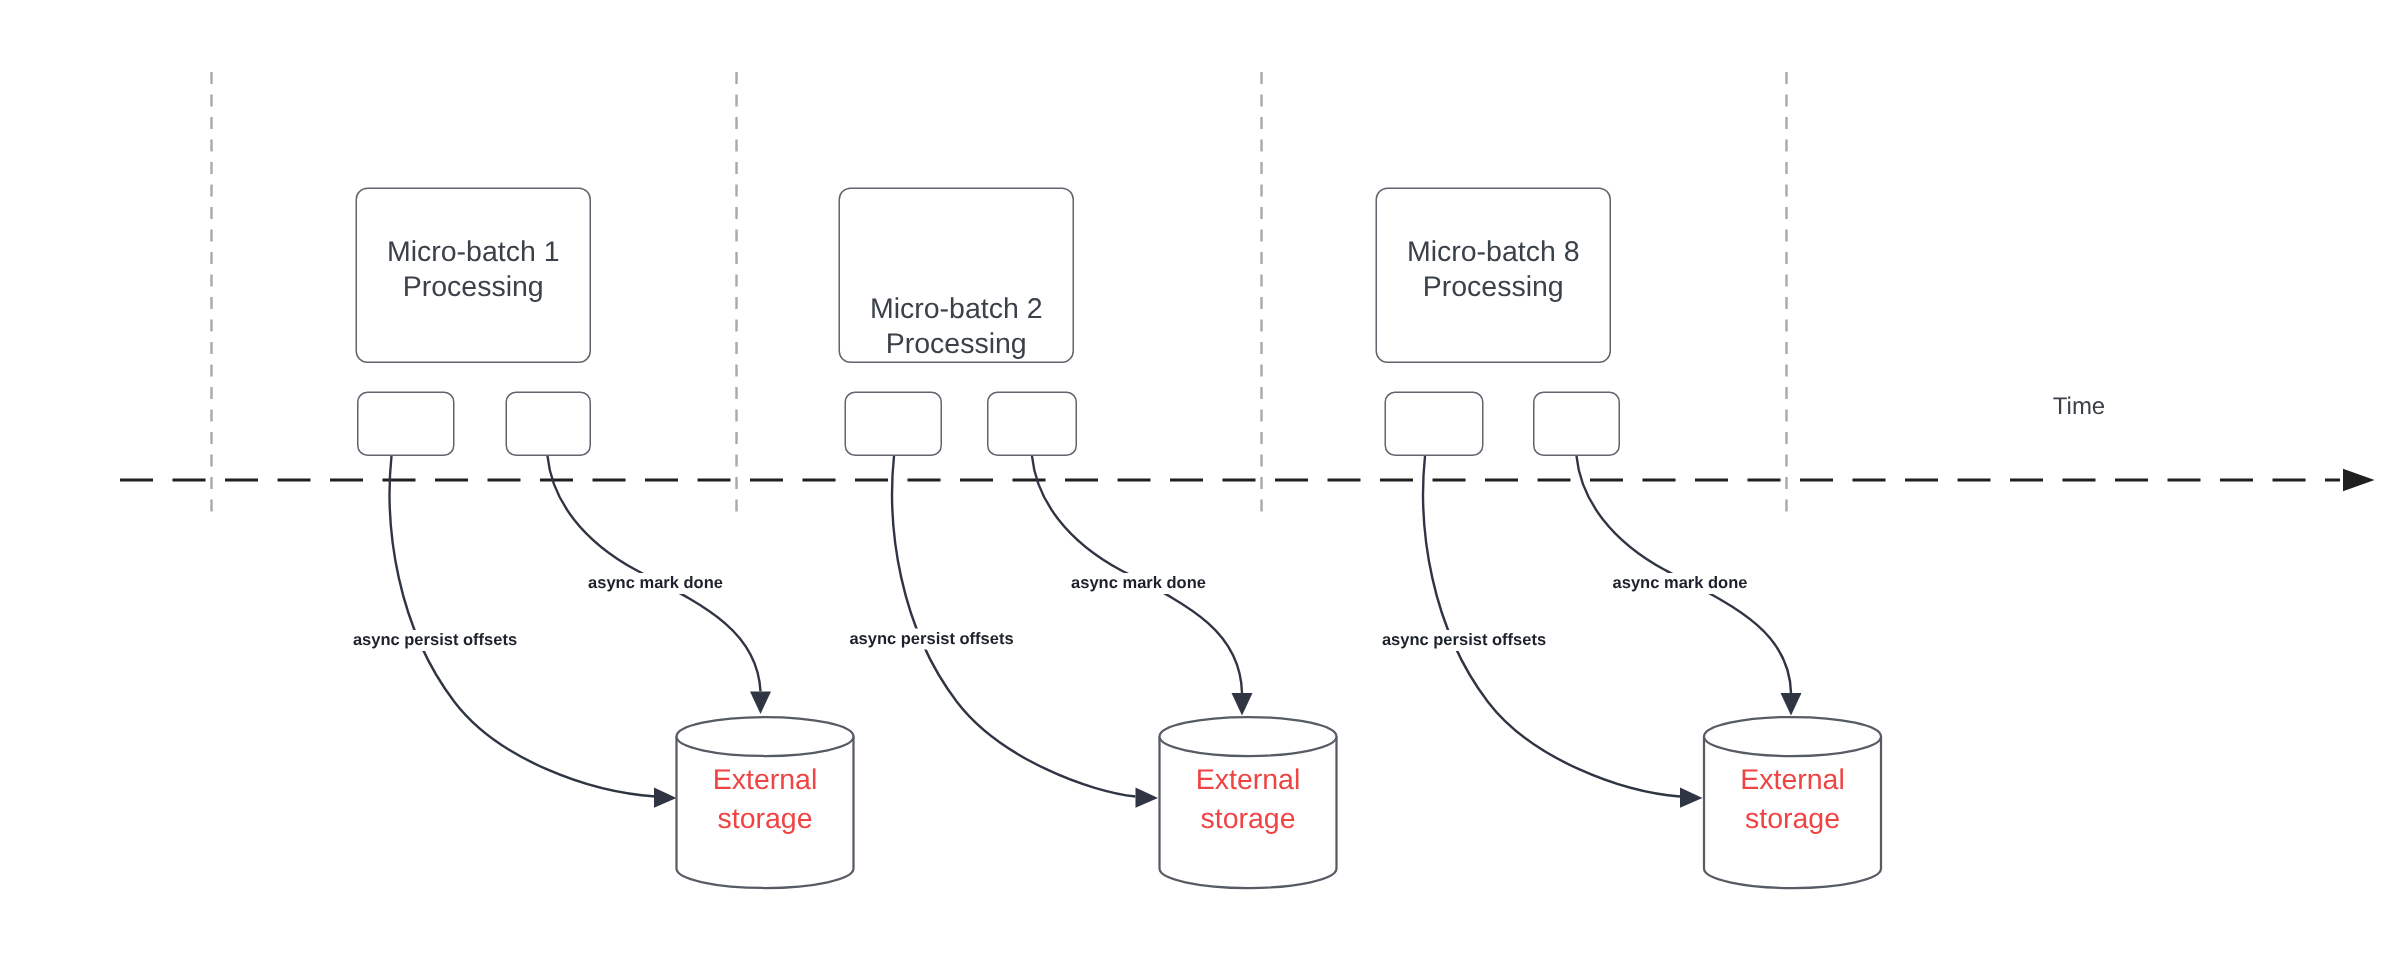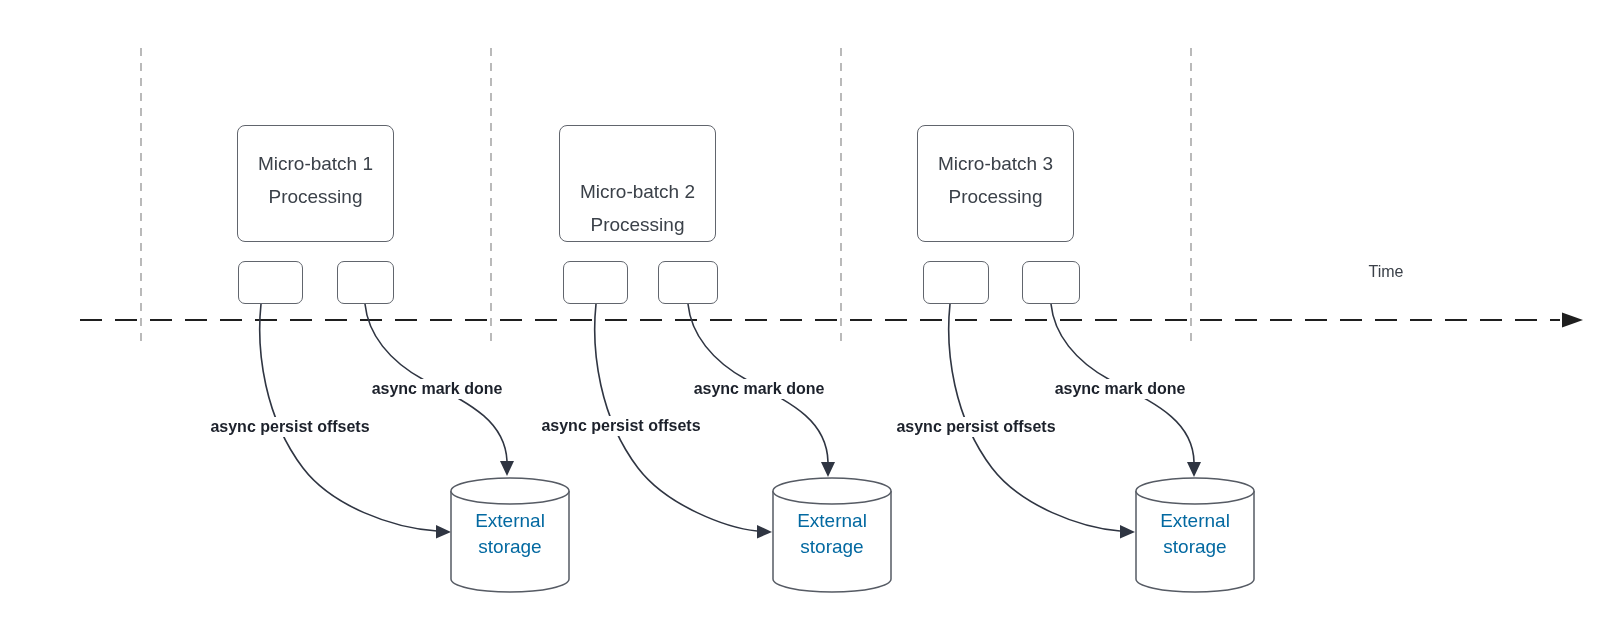--- a/index.html
+++ b/index.html
@@ -7,35 +7,35 @@
     position:relative;width:1600px;height:642px;background:#ffffff;overflow:hidden;
     font-family:"Liberation Sans","DejaVu Sans",sans-serif;
   }
   .stage svg{position:absolute;left:0;top:0;}
   .process-box{
     position:absolute;top:125px;width:157px;height:117px;box-sizing:border-box;
     border:1px solid #61656d;border-radius:8px;background:#ffffff;
     display:flex;align-items:center;justify-content:center;
   }
   .process-label{
-    font-size:19px;line-height:33px;color:#3b4149;text-align:center;
+    font-size:19px;line-height:23px;color:#3b4149;text-align:center;
     white-space:pre-line;margin-top:-8px;
   }
   .task-box{
     position:absolute;top:261px;height:43px;box-sizing:border-box;
     border:1px solid #61656d;border-radius:7px;background:#ffffff;
   }
   .arrow-label{
     position:absolute;transform:translate(-50%,-50%);
-    font-size:16px;font-weight:700;color:#1c212b;background:#ffffff;
+    font-size:11px;font-weight:700;color:#1c212b;background:#ffffff;
     padding:1px 3px;white-space:nowrap;
   }
   .storage-label{
     position:absolute;transform:translate(-50%,-50%);
-    font-size:19px;line-height:26px;color:#0369a1;text-align:center;white-space:pre-line;
+    font-size:19px;line-height:26px;color:#ef4444;text-align:center;white-space:pre-line;
   }
   .time-label{
     position:absolute;transform:translate(-50%,-50%);
     font-size:16px;color:#3b4149;white-space:nowrap;
   }
 </style>
 </head>
 <body>
 
 <div class="stage">
@@ -90,21 +90,21 @@
 
   <div class="process-box" style="left:237px;">
     <div class="process-label">Micro-batch 1
 Processing</div>
   </div>
   <div class="process-box" style="left:559px;align-items:flex-end;">
     <div class="process-label">Micro-batch 2
 Processing</div>
   </div>
   <div class="process-box" style="left:917px;">
-    <div class="process-label">Micro-batch 3
+    <div class="process-label">Micro-batch 8
 Processing</div>
   </div>
 
   <div class="task-box" style="left:238px;width:65px;"></div>
   <div class="task-box" style="left:337px;width:57px;"></div>
   <div class="task-box" style="left:563px;width:65px;"></div>
   <div class="task-box" style="left:658px;width:60px;"></div>
   <div class="task-box" style="left:923px;width:66px;"></div>
   <div class="task-box" style="left:1022px;width:58px;"></div>
 

